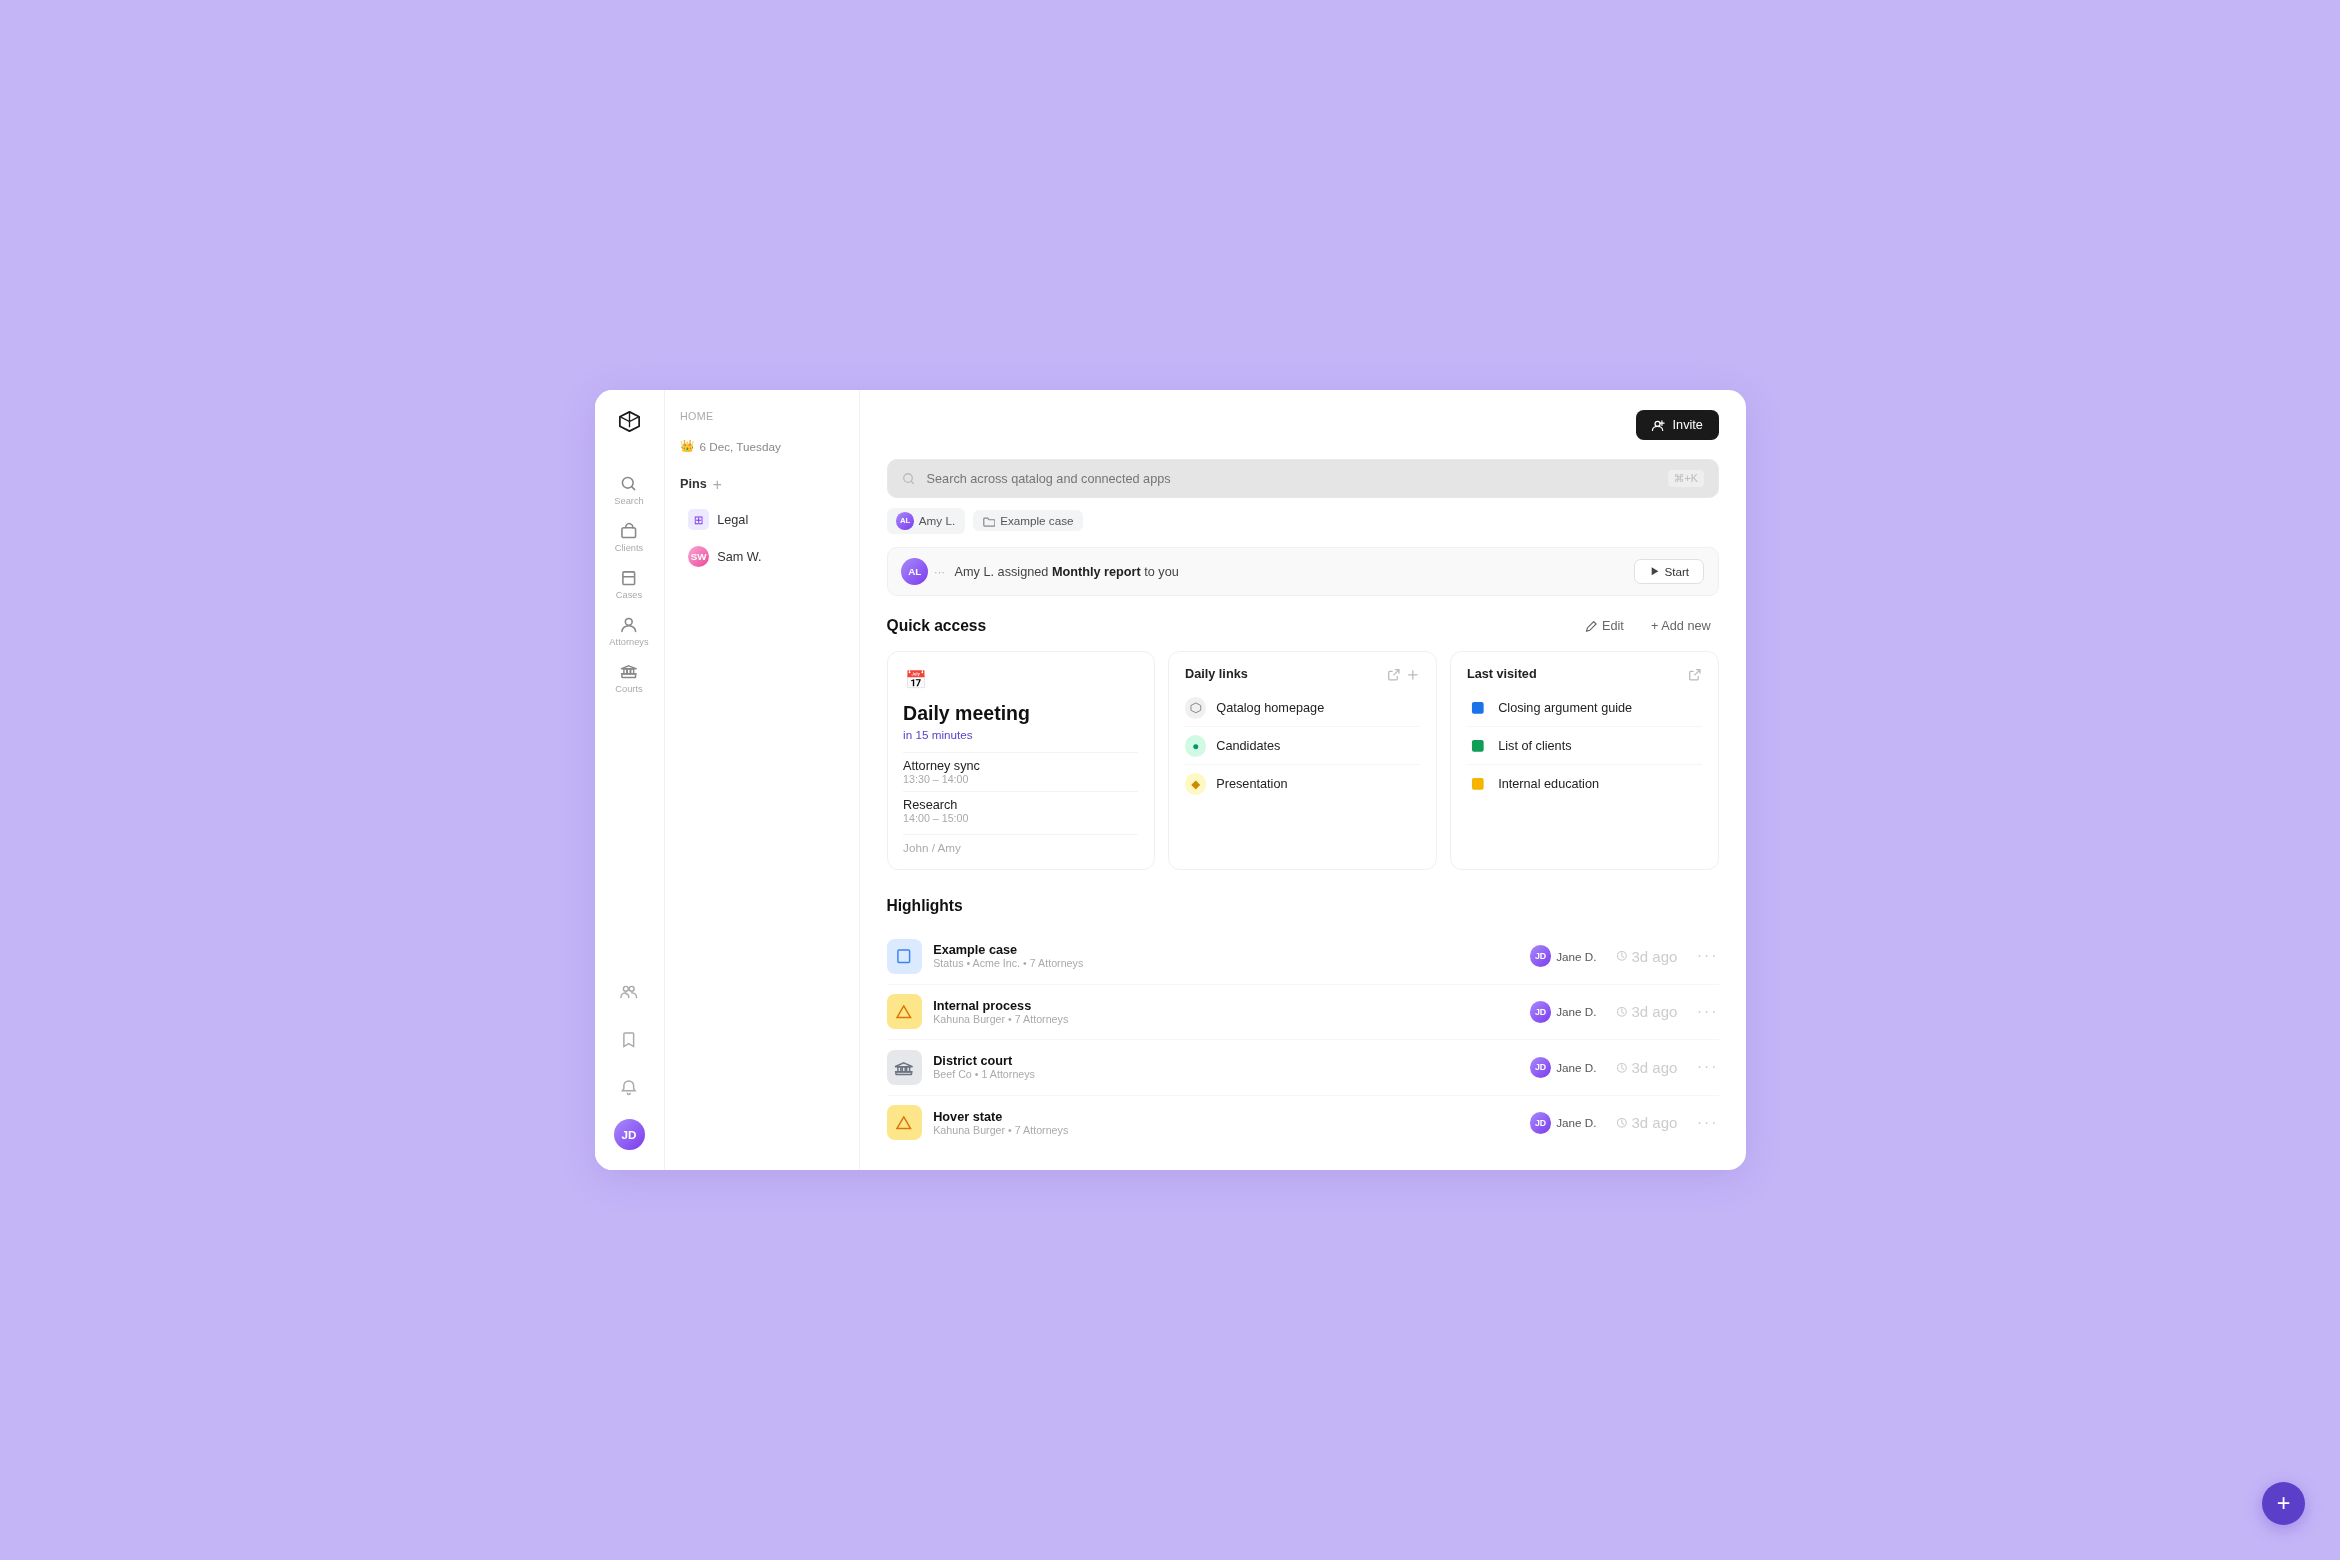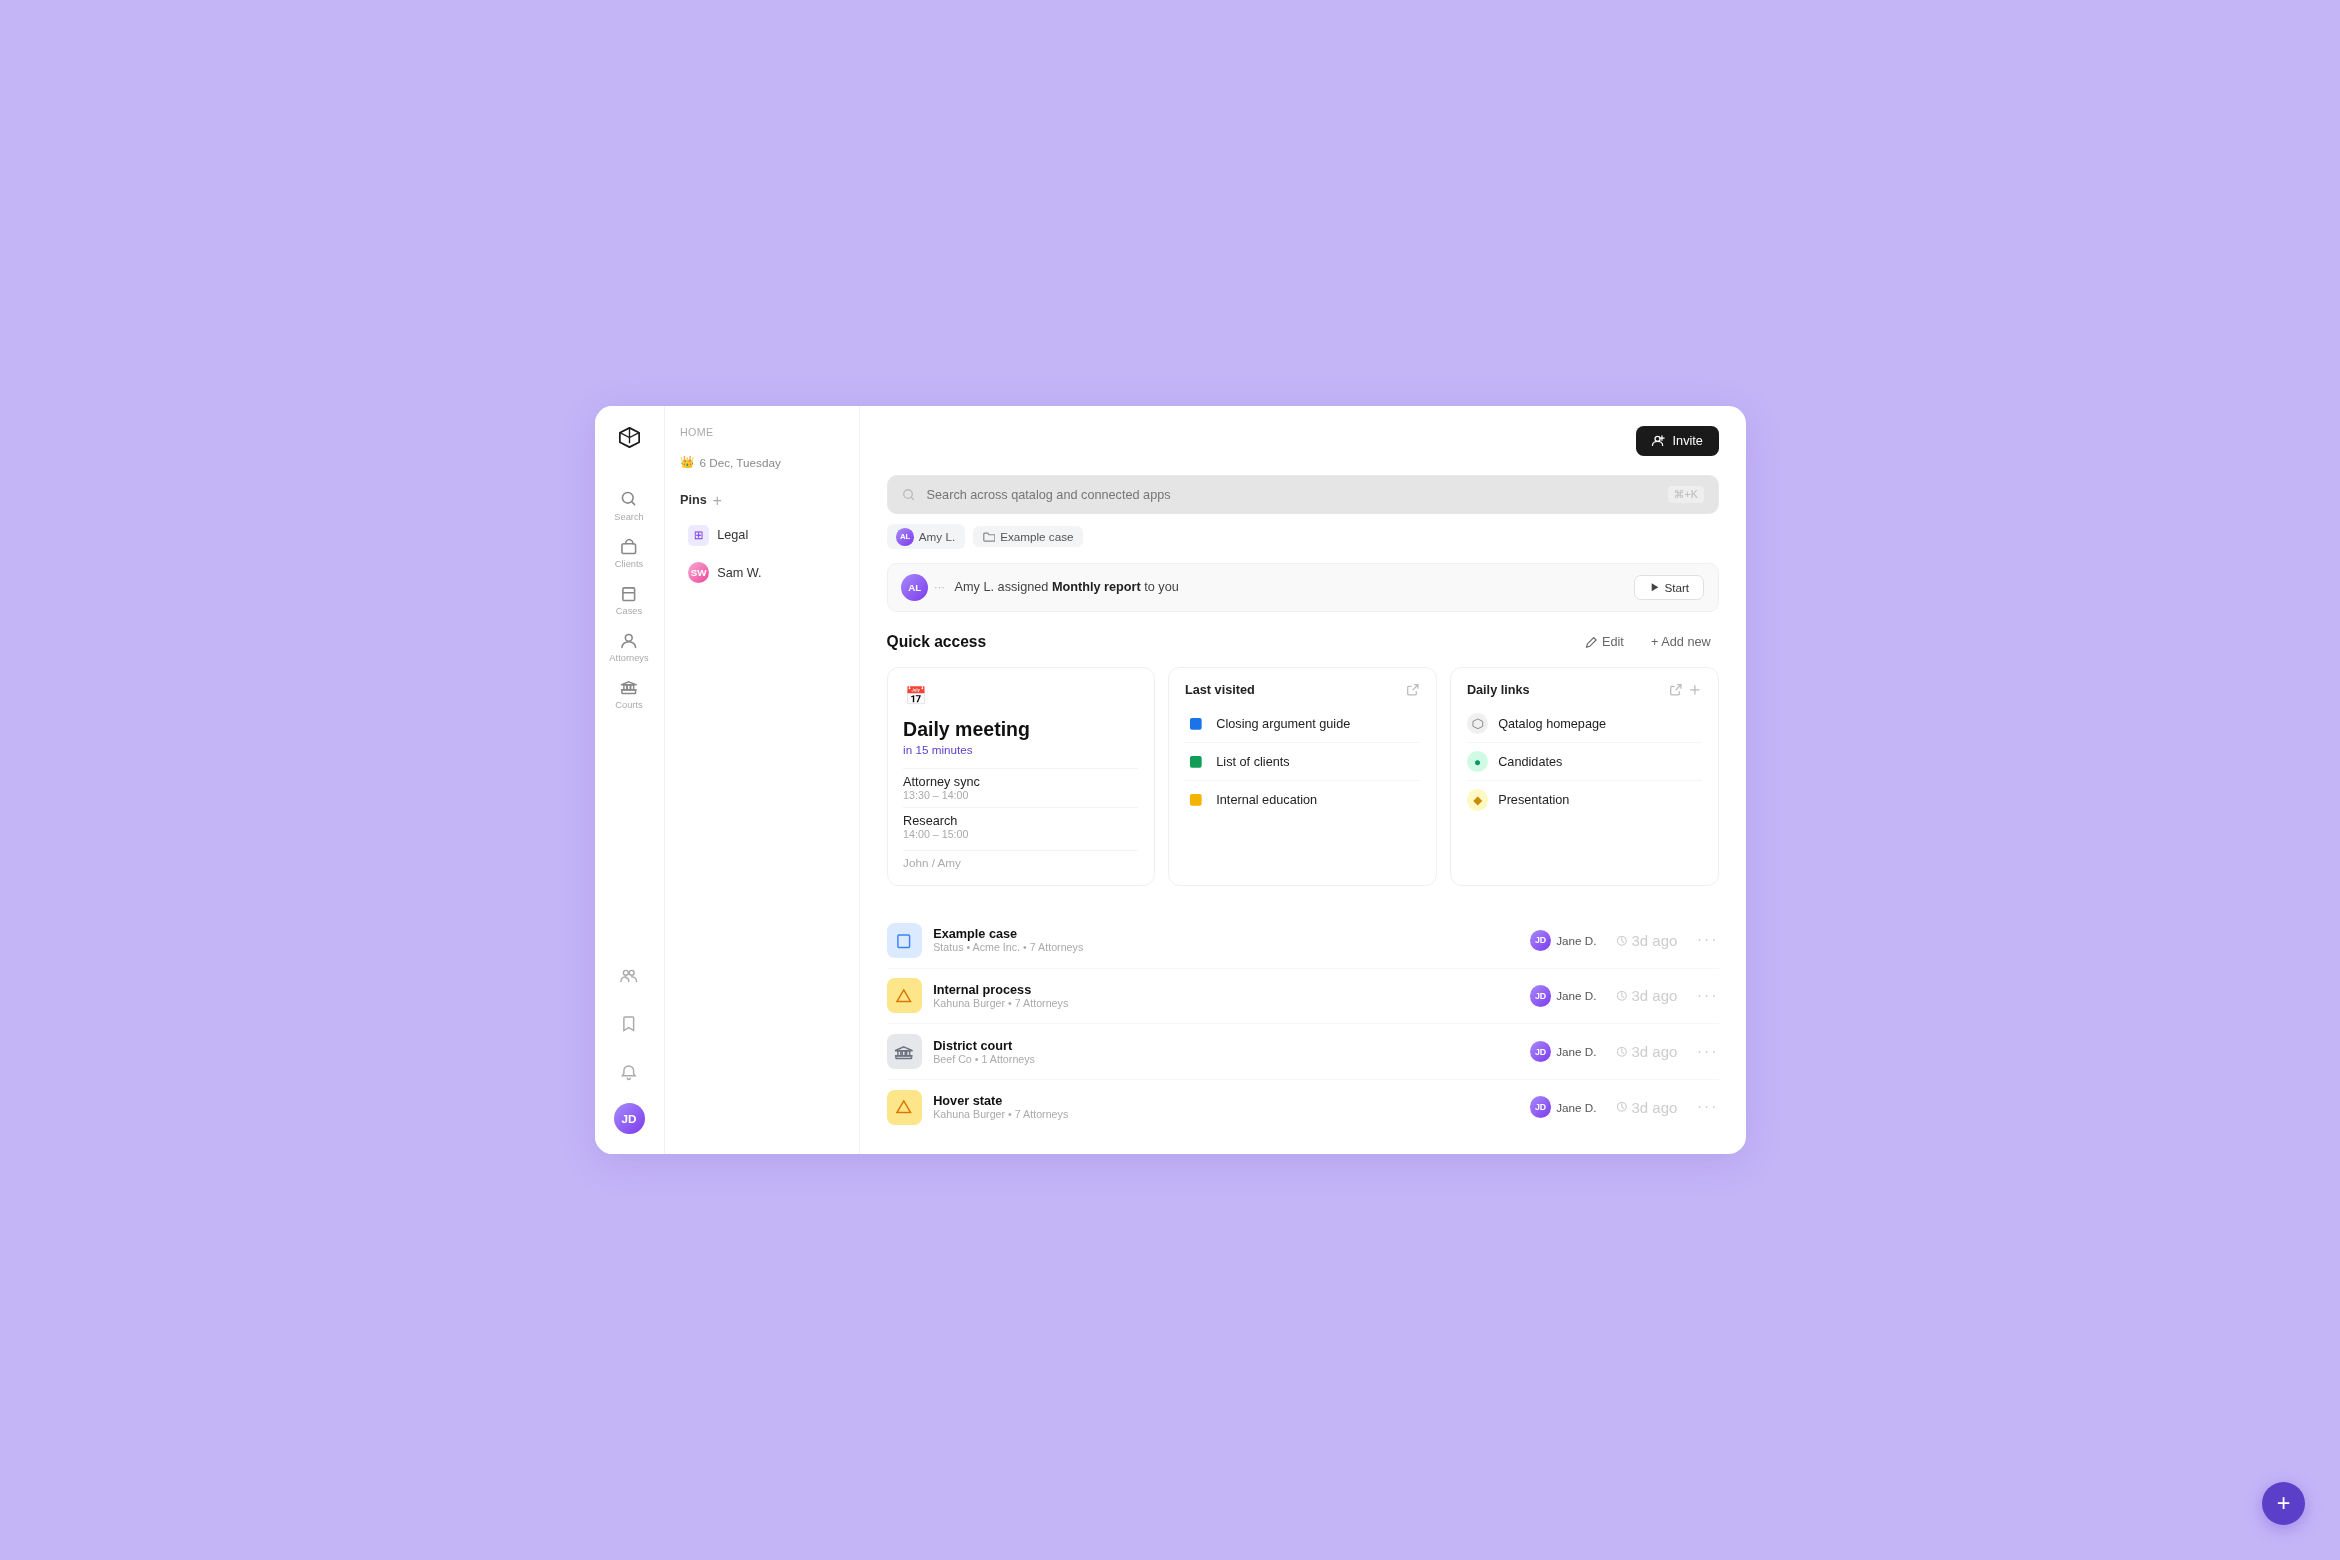--- a/index.html
+++ b/index.html
@@ -681,20 +681,52 @@
         </div>
         <div class="meeting-event">
           <div class="meeting-event-name">Research</div>
           <div class="meeting-event-time">14:00 – 15:00</div>
         </div>
         <div class="meeting-attendees">John / Amy</div>
       </div>
 
       <div class="qa-card">
         <div class="qa-card-header">
+          <span class="qa-card-title">Daily links</span>
+          <div style="display:flex;gap:5.9px;align-items:center">
+            <svg width="13.7" height="13.7" viewBox="0 0 16 16" fill="none" stroke="#bbb" stroke-width="1.5">
+              <path d="M10 2h4v4M14 2L8 8M6 4H3a1 1 0 00-1 1v8a1 1 0 001 1h8a1 1 0 001-1v-3" stroke-linecap="round"></path>
+            </svg>
+            <svg width="13.7" height="13.7" viewBox="0 0 16 16" fill="none" stroke="#bbb" stroke-width="1.5">
+              <path d="M8 3v10M3 8h10" stroke-linecap="round"></path>
+            </svg>
+          </div>
+        </div>
+        <div>
+          <div class="dl-item">
+            <div class="dl-icon dl-icon-qatalog">
+              <svg width="13.7" height="13.7" viewBox="0 0 28 28" fill="none">
+                  <path d="M14 4L4 9v10l10 5 10-5V9L14 4z" stroke="#888" stroke-width="2" stroke-linejoin="round" fill="none"></path>
+                </svg>
+            </div>
+            <span class="dl-text">Qatalog homepage</span>
+          </div>
+          <div class="dl-item">
+            <div class="dl-icon dl-icon-candidates">●</div>
+            <span class="dl-text">Candidates</span>
+          </div>
+          <div class="dl-item">
+            <div class="dl-icon dl-icon-presentation">◆</div>
+            <span class="dl-text">Presentation</span>
+          </div>
+        </div>
+      </div>
+
+      <div class="qa-card">
+        <div class="qa-card-header">
           <span class="qa-card-title">Last visited</span>
           <svg width="13.7" height="13.7" viewBox="0 0 16 16" fill="none" stroke="#bbb" stroke-width="1.5">
             <path d="M10 2h4v4M14 2L8 8M6 4H3a1 1 0 00-1 1v8a1 1 0 001 1h8a1 1 0 001-1v-3" stroke-linecap="round"></path>
           </svg>
         </div>
         <div>
           <div class="lv-item">
             <div class="lv-icon">
               <svg width="15.6" height="15.6" viewBox="0 0 16 16" fill="#1a73e8">
                   <rect x="2" y="2" width="12" height="12" rx="2"></rect>
@@ -713,54 +745,23 @@
           <div class="lv-item">
             <div class="lv-icon">
               <svg width="15.6" height="15.6" viewBox="0 0 16 16" fill="#f4b400">
                   <rect x="2" y="2" width="12" height="12" rx="2"></rect>
                 </svg>
             </div>
             <span class="lv-text">Internal education</span>
           </div>
         </div>
       </div>
-
-      <div class="qa-card">
-        <div class="qa-card-header">
-          <span class="qa-card-title">Daily links</span>
-          <div style="display:flex;gap:5.9px;align-items:center">
-            <svg width="13.7" height="13.7" viewBox="0 0 16 16" fill="none" stroke="#bbb" stroke-width="1.5">
-              <path d="M10 2h4v4M14 2L8 8M6 4H3a1 1 0 00-1 1v8a1 1 0 001 1h8a1 1 0 001-1v-3" stroke-linecap="round"></path>
-            </svg>
-            <svg width="13.7" height="13.7" viewBox="0 0 16 16" fill="none" stroke="#bbb" stroke-width="1.5">
-              <path d="M8 3v10M3 8h10" stroke-linecap="round"></path>
-            </svg>
-          </div>
-        </div>
-        <div>
-          <div class="dl-item">
-            <div class="dl-icon dl-icon-qatalog">
-              <svg width="13.7" height="13.7" viewBox="0 0 28 28" fill="none">
-                  <path d="M14 4L4 9v10l10 5 10-5V9L14 4z" stroke="#888" stroke-width="2" stroke-linejoin="round" fill="none"></path>
-                </svg>
-            </div>
-            <span class="dl-text">Qatalog homepage</span>
-          </div>
-          <div class="dl-item">
-            <div class="dl-icon dl-icon-candidates">●</div>
-            <span class="dl-text">Candidates</span>
-          </div>
-          <div class="dl-item">
-            <div class="dl-icon dl-icon-presentation">◆</div>
-            <span class="dl-text">Presentation</span>
-          </div>
-        </div>
-      </div>
-    </div>
-
+    </div>
+
+    <div class="highlights-title">Highlights</div>
 
     <div>
 
       <div class="highlight-row">
         <div class="highlight-icon highlight-icon-case">
           <svg width="19.5" height="19.5" viewBox="0 0 20 20" fill="none" stroke="#3b82f6" stroke-width="1.5">
             <path d="M5 4h10a1 1 0 011 1v11a1 1 0 01-1 1H5a1 1 0 01-1-1V5a1 1 0 011-1z"></path>
           </svg>
         </div>
         <div class="highlight-info">

